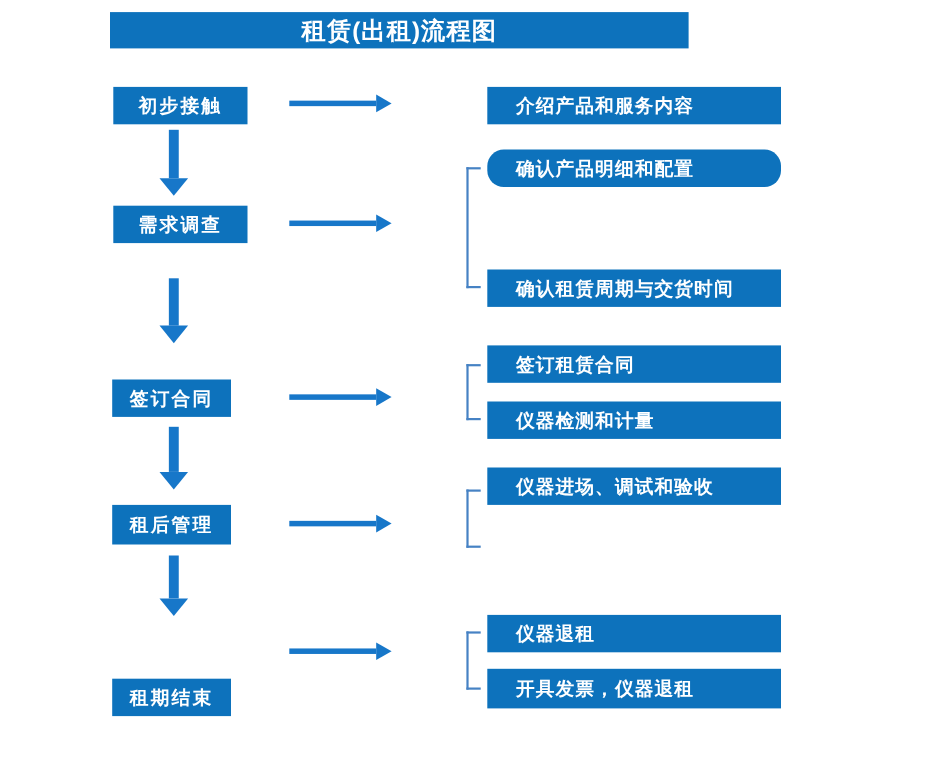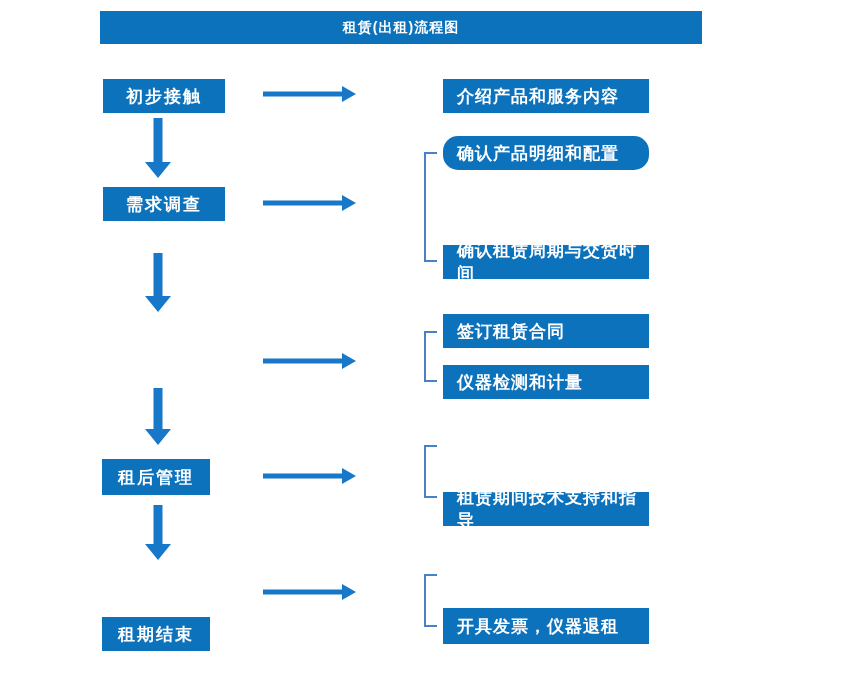--- a/index.html
+++ b/index.html
@@ -10,37 +10,37 @@
   }
   *{margin:0;padding:0;box-sizing:border-box;}
   html,body{background:#ffffff;}
   body{
     font-family:"Liberation Sans","DejaVu Sans",sans-serif;
     width:844px;height:688px;position:relative;overflow:hidden;
   }
   .canvas{position:absolute;left:0;top:0;width:844px;height:688px;background:#ffffff;}
 
   .title-banner{
-    position:absolute;left:100px;top:11px;width:602px;height:33px;
+    position:absolute;left:100px;top:11px;width:526px;height:33px;
     background:var(--box-blue);color:var(--text-white);
     display:flex;align-items:center;justify-content:center;
-    font-size:14px;font-weight:bold;letter-spacing:1px;
+    font-size:22px;font-weight:bold;letter-spacing:1px;
   }
 
   .stage-box{
     position:absolute;background:var(--box-blue);color:var(--text-white);
     display:flex;align-items:center;justify-content:center;
     font-size:17px;font-weight:bold;letter-spacing:2px;
   }
 
   .substep-box{
-    position:absolute;left:443px;width:206px;height:34px;
+    position:absolute;left:443px;width:267px;height:34px;
     background:var(--box-blue);color:var(--text-white);
     display:flex;align-items:center;justify-content:flex-start;
-    padding-left:14px;font-size:17px;font-weight:bold;letter-spacing:1px;
+    padding-left:26px;font-size:17px;font-weight:bold;letter-spacing:1px;
   }
 
   .varrow{position:absolute;width:26px;}
   .varrow .stem{
     position:absolute;left:50%;transform:translateX(-50%);
     top:0;width:9px;height:calc(100% - 16px);background:var(--arrow-blue);
   }
   .varrow .vhead{
     position:absolute;bottom:0;left:50%;transform:translateX(-50%);
     width:0;height:0;
@@ -69,20 +69,21 @@
 </style>
 </head>
 <body>
 
 <div class="canvas">
 
   <div class="title-banner">租赁(出租)流程图</div>
 
   <div class="stage-box" style="left:103px;top:79px;width:122px;height:34px;">初步接触</div>
   <div class="stage-box" style="left:103px;top:187px;width:122px;height:34px;">需求调查</div>
+  <div class="stage-box" style="left:102px;top:345px;width:108px;height:34px;">签订合同</div>
   <div class="stage-box" style="left:102px;top:459px;width:108px;height:36px;">租后管理</div>
   <div class="stage-box" style="left:102px;top:576px;width:108px;height:34px;margin-top:41px;">租期结束</div>
 
   <div class="varrow" style="left:145px;top:118px;height:60px;">
     <div class="stem"></div>
       <div class="vhead"></div>
   </div>
   <div class="varrow" style="left:145px;top:253px;height:59px;">
     <div class="stem"></div>
       <div class="vhead"></div>
@@ -123,17 +124,18 @@
   <div class="bracket" style="top:574px;height:53px;"></div>
 
   <div class="substep-box" style="top:79px;">介绍产品和服务内容</div>
 
   <div class="substep-box" style="top:136px;border-radius:15px;">确认产品明细和配置</div>
   <div class="substep-box" style="top:245px;">确认租赁周期与交货时间</div>
 
   <div class="substep-box" style="top:365px;">仪器检测和计量</div>
   <div class="substep-box" style="top:314px;">签订租赁合同</div>
 
-  <div class="substep-box" style="top:492px;">租赁期间技术支持和指导</div>
+  <div class="substep-box" style="top:425px;">仪器进场、调试和验收</div>
 
+  <div class="substep-box" style="top:559px;">仪器退租</div>
   <div class="substep-box" style="top:608px;height:36px;">开具发票，仪器退租</div>
 
 </div>
 
 </body></html>

